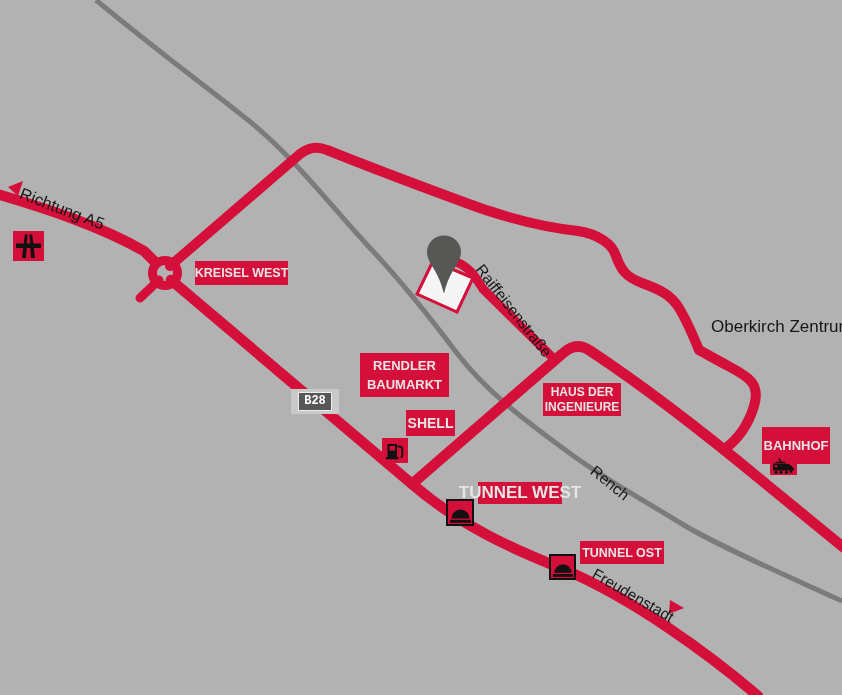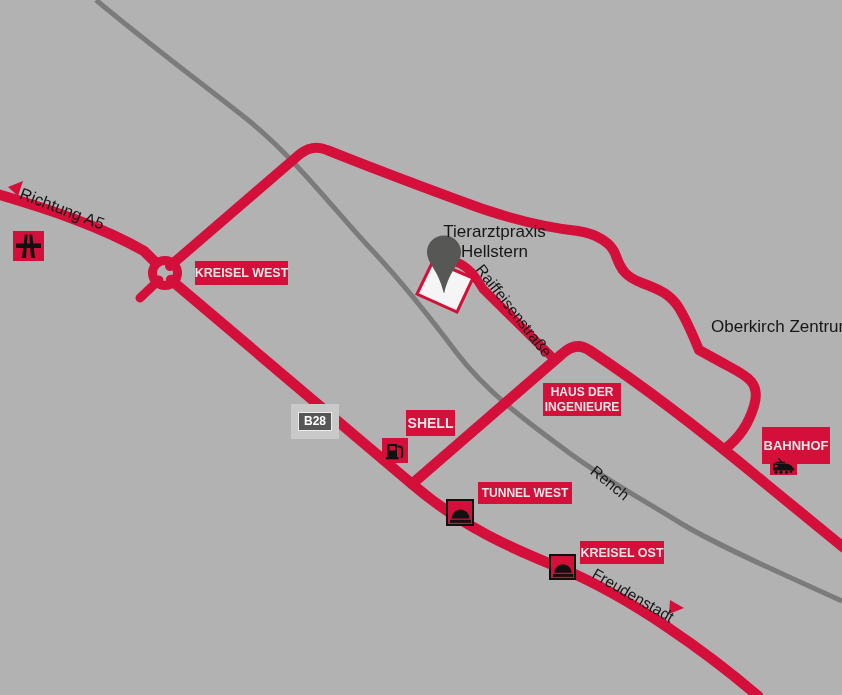--- a/index.html
+++ b/index.html
@@ -61,50 +61,50 @@
     <path d="M444 235.5 c-9.4 0 -17 7.3 -17 16.3 c0 12.2 11.2 17.2 16.6 40.7
          c0.1 0.5 0.7 0.5 0.8 0 c5.4 -23.5 16.6 -28.5 16.6 -40.7
          c0 -9 -7.6 -16.3 -17 -16.3 z" fill="#575756"></path>
 
     <polygon points="8,187 23,181 18,196" fill="#d30f3a"></polygon>
     <polygon points="670,600 684,608 669,614" fill="#d30f3a"></polygon>
   </svg>
 
   <div class="mtext" style="left:24px;top:184px;font-size:16.5px;transform:rotate(21deg);">Richtung A5</div>
 
-  <div class="mtext" style="left:437px;top:222px;width:115px;text-align:center;font-size:17px;line-height:19.5px;">
-    <div>Tierarztpraxis</div>
-    <div>Hellstern</div>
-  </div>
 
   <div class="mtext" style="left:486px;top:261px;font-size:15.5px;transform:rotate(52deg);">Raiffeisenstraße</div>
 
   <div class="mtext" style="left:711px;top:317px;font-size:17px;">Oberkirch Zentrum</div>
 
   <div class="mtext" style="left:598px;top:462px;font-size:15.5px;transform:rotate(39deg);">Rench</div>
 
   <div class="mtext" style="left:598px;top:565px;font-size:15.5px;transform:rotate(30deg);">Freudenstadt</div>
 
   <div class="mlabel" style="left:195px;top:261px;width:93px;height:24px;font-size:12.5px;">KREISEL WEST</div>
 
+  <div class="mlabel" style="left:360px;top:353px;width:89px;height:44px;font-size:13px;line-height:19px;flex-direction:column;">
+    <div>RENDLER</div>
+    <div>BAUMARKT</div>
+  </div>
 
   <div class="mlabel" style="left:370px;top:410px;width:49px;height:26px;font-size:14px;margin-left:36px;">SHELL</div>
 
   <div class="mlabel" style="left:543px;top:383px;width:78px;height:33px;font-size:12px;line-height:15px;flex-direction:column;">
     <div>HAUS DER</div>
     <div>INGENIEURE</div>
   </div>
 
   <div class="mlabel" style="left:762px;top:427px;width:68px;height:37px;font-size:13px;">BAHNHOF</div>
 
-  <div class="mlabel" style="left:478px;top:482px;width:94px;height:22px;font-size:12px;">TUNNEL WEST</div>
+  <div class="mlabel" style="left:478px;top:482px;width:84px;height:22px;font-size:17px;">TUNNEL WEST</div>
 
-  <div class="mlabel" style="left:580px;top:541px;width:84px;height:23px;font-size:12.5px;">KREISEL OST</div>
+  <div class="mlabel" style="left:580px;top:541px;width:84px;height:23px;font-size:12.5px;">TUNNEL OST</div>
 
-  <div class="badge-outer" style="left:291px;top:404px;width:48px;height:35px;">
+  <div class="badge-outer" style="left:291px;top:389px;width:48px;height:25px;font-family:Liberation Mono, monospace;">
     <div class="badge-inner">B28</div>
   </div>
 
   <div class="iconbox" style="left:13px;top:231px;width:31px;height:30px;">
     <svg width="31" height="30" viewBox="0 0 31 30">
       <polygon points="9,27 11.8,3.5 14.6,3.5 13,27" fill="#111"></polygon>
       <polygon points="22,27 19.2,3.5 16.4,3.5 18,27" fill="#111"></polygon>
       <rect x="3" y="12.5" width="25" height="4.5" fill="#111"></rect>
     </svg>
   </div>

